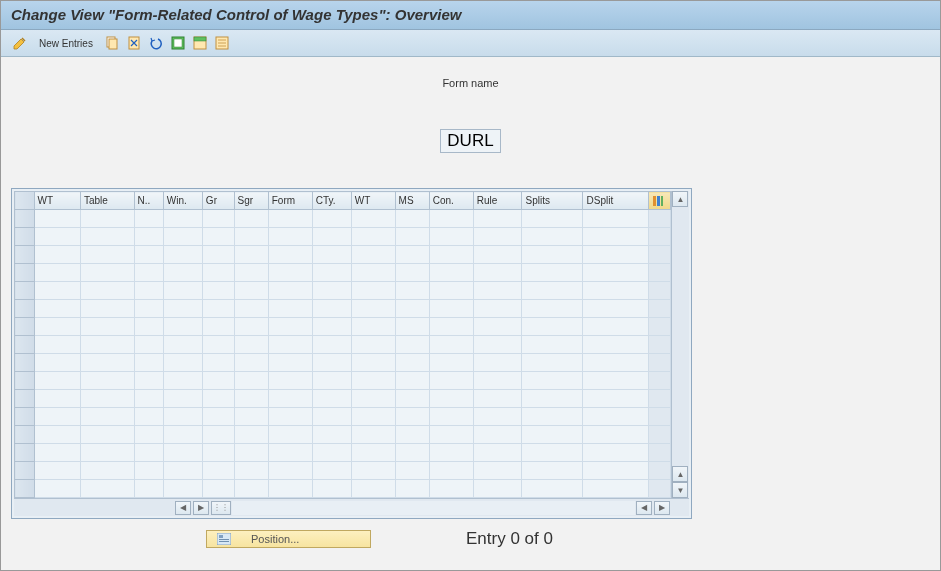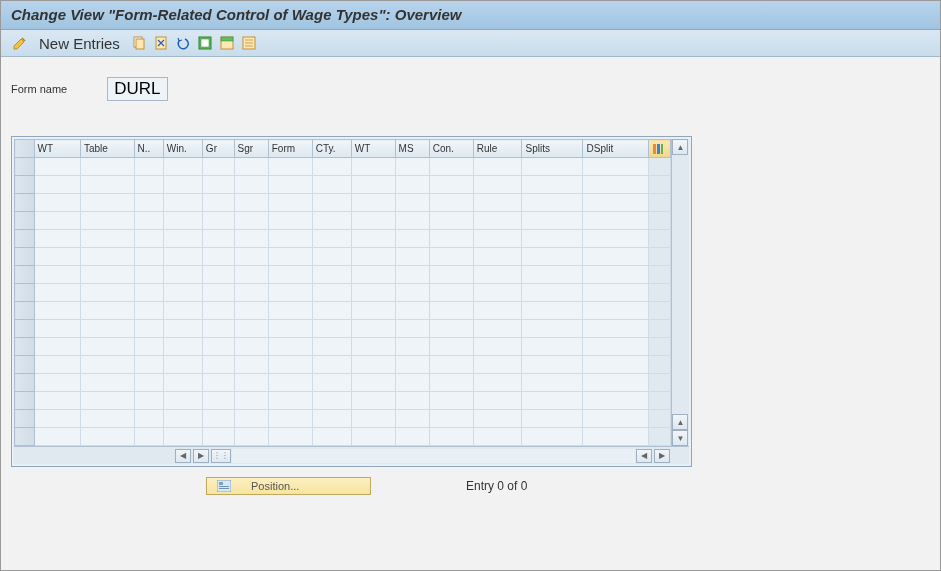--- a/index.html
+++ b/index.html
@@ -37,21 +37,21 @@
     }
     .toolbar-icon {
       width: 18px;
       height: 18px;
       display: inline-flex;
       align-items: center;
       justify-content: center;
       cursor: pointer;
     }
     .new-entries-btn {
-      font-size: 15px;
+      font-size: 10px;
       color: #333;
       padding: 0 6px;
       cursor: pointer;
       display: inline-flex;
       align-items: center;
     }
     .watermark {
       position: absolute;
       left: 290px;
       top: 3px;
@@ -63,20 +63,21 @@
     }
     .content {
       padding: 20px 10px 10px 10px;
     }
     .form-name-row {
       display: flex;
       align-items: center;
       gap: 40px;
       margin-bottom: 35px;
       font-size: 11px;
+      flex-direction: column;
     }
     .form-name-label {
       color: #333;
     }
     .form-name-value {
       border: 1px solid #a8b8c8;
       background: #eef3f7;
       padding: 1px 6px;
       font-size: 17px;
       min-width: 40px;
@@ -198,21 +199,21 @@
       align-items: center;
       gap: 20px;
       width: 165px;
     }
     .position-icon {
       width: 14px;
       height: 12px;
       display: inline-block;
     }
     .entry-text {
-      font-size: 12px;
+      font-size: 17px;
       color: #333;
       margin-left: 95px;
     }
     svg { display: block; }
   </style>
 </head>
 <body>
 
 <div class="header">
   <span class="title">Change View "Form-Related Control of Wage Types": Overview</span>

